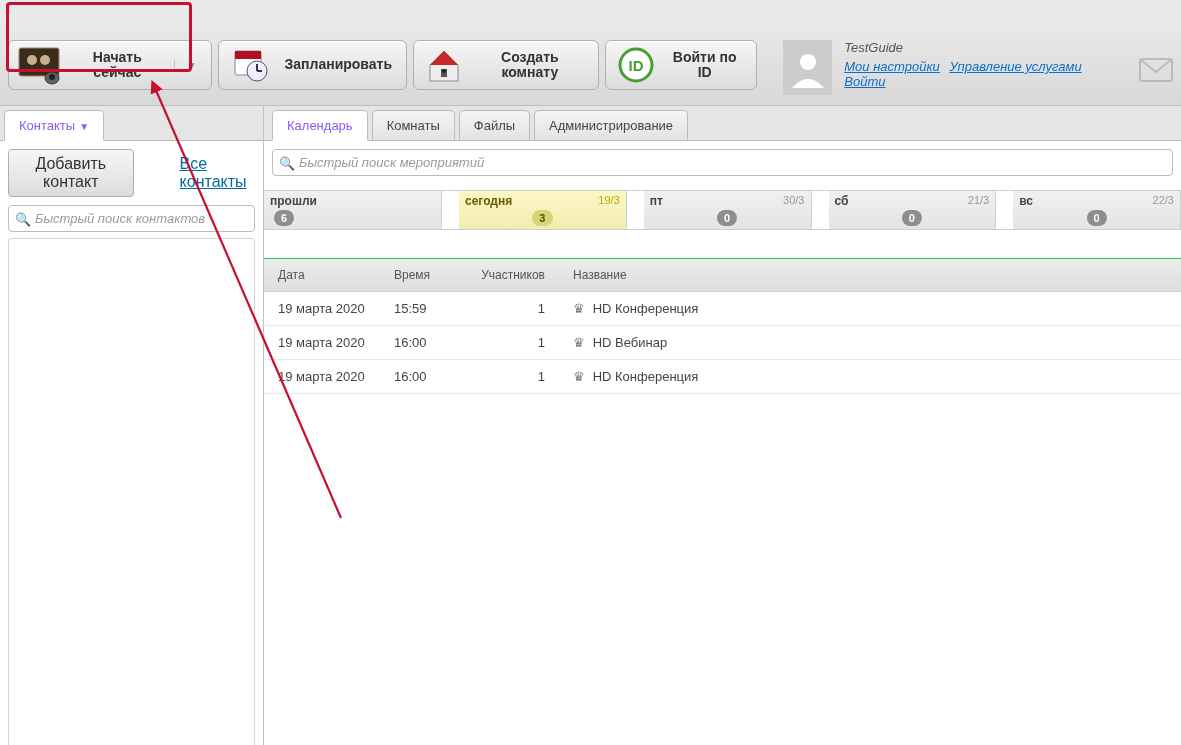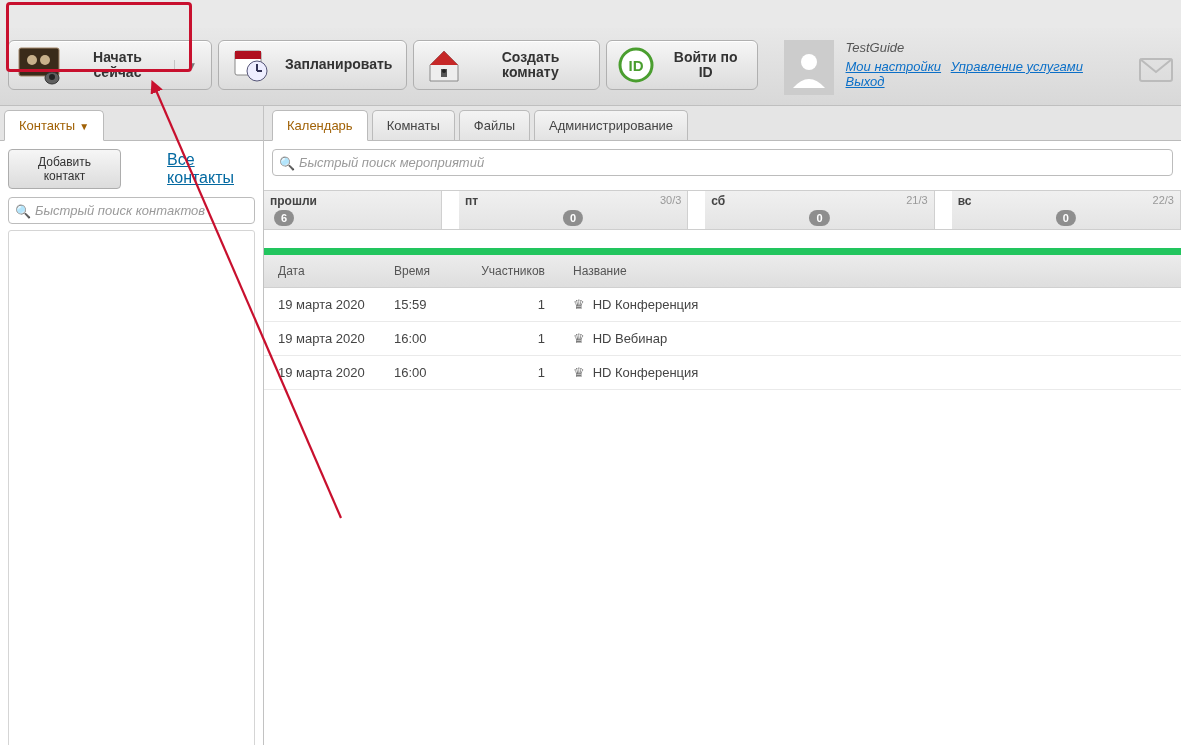--- a/index.html
+++ b/index.html
@@ -116,40 +116,40 @@
   border-radius: 5px 5px 0 0;
   background: linear-gradient(#f4f4f4,#e3e3e3);
   font-size: 13px;
   color: #444;
   cursor:pointer;
   margin-right: 4px;
 }
 .tab.active {
   background: #fff;
   font-weight: normal;
-  color:#a16207;
+  color:#8b5cf6;
   border-bottom:1px solid #fff;
   position:relative; top:1px;
 }
 .tab .caret { margin-left:4px; font-size:10px; }
 
 .sidebar-inner {
   background: #fff;
   flex:1;
   border-top:1px solid #bbb;
   padding: 8px;
   display:flex; flex-direction:column;
 }
 .side-actions { display:flex; align-items:center; gap:10px; margin-bottom:8px;}
 .small-btn {
   background: linear-gradient(#f6f6f6,#dcdcdc);
   border:1px solid #adadad;
   border-radius:4px;
   padding:5px 12px;
-  font-size:12px;
+  font-size:16px;
   color:#333;
   cursor:pointer;
 }
 .link { color:#0369a1; text-decoration:underline; cursor:pointer; font-size:16px; margin-left:auto;padding-left:36px;}
 .search-wrap { position:relative; margin-bottom:6px;}
 .search-wrap input {
   width:100%; border:1px solid #bcbcbc; border-radius:4px;
   padding:5px 6px 5px 26px; font-size:13px;
   color:#333;
 }
@@ -205,21 +205,21 @@
   line-height:16px;
 }
 .date-cell.first .badge { left:10px; transform:none; }
 .date-cell.today {
   background:linear-gradient(#fbf7c8,#f4ecae);
 }
 .date-cell.today .badge { background:#d8d47a; color:#574f00;}
 .date-cell.today .label { color:#6b5a00;}
 .date-cell.today .sub { color:#bca900; }
 
-.event-table { margin-top: 18px; border-top:7px solid #22c55e;}
+.event-table { margin-top: 28px; border-top:1px solid #22c55e;}
 .event-table .hdr {
   display:flex;
   align-items:center;
   background:linear-gradient(#ececec,#dedede);
   font-size:12px;
   color:#555;
   padding:9px 0;
   border-bottom:1px solid #d0d0d0;
 }
 .col-date { width:130px; padding-left:14px;}
@@ -303,21 +303,21 @@
     <div class="avatar">
       <svg viewBox="0 0 40 40" width="40" height="40">
         <circle cx="20" cy="14" r="8" fill="#fff"></circle>
         <path d="M4 40 Q20 22 36 40 Z" fill="#fff"></path>
       </svg>
     </div>
     <div class="user-links">
       <div class="uname">TestGuide</div>
       <a>Мои настройки</a>
       <a>Управление услугами</a>
-      <a>Выход</a>
+      <a>Войти</a>
     </div>
     <div class="mail-icon-wrap">
       <svg viewBox="0 0 34 24" width="34" height="24">
         <rect x="1" y="1" width="32" height="22" rx="2" fill="none" stroke="#bbb" stroke-width="2"></rect>
         <polyline points="1,1 17,14 33,1" fill="none" stroke="#bbb" stroke-width="2"></polyline>
       </svg>
     </div>
   </div>
 </div>
 
@@ -350,20 +350,21 @@
     </div>
     <div class="cal-body">
       <div class="cal-top">
         <div class="search-wrap">
           <span class="mag">🔍</span>
           <input type="text" placeholder="Быстрый поиск мероприятий" style="">
         </div>
       </div>
       <div class="datebar" id="datebar">
           <div class="date-cell first"><span class="label">прошли</span><span class="badge">6</span></div>
+          <div class="date-cell today"><span class="label">сегодня</span><span class="sub">19/3</span><span class="badge">3</span></div>
           <div class="date-cell"><span class="label">пт</span><span class="sub">30/3</span><span class="badge">0</span></div>
           <div class="date-cell"><span class="label">сб</span><span class="sub">21/3</span><span class="badge">0</span></div>
           <div class="date-cell"><span class="label">вс</span><span class="sub">22/3</span><span class="badge">0</span></div>
         </div>
       <div class="event-table">
         <div class="hdr">
           <div class="col-date">Дата</div>
           <div class="col-time">Время</div>
           <div class="col-part">Участников</div>
           <div class="col-name">Название</div>

